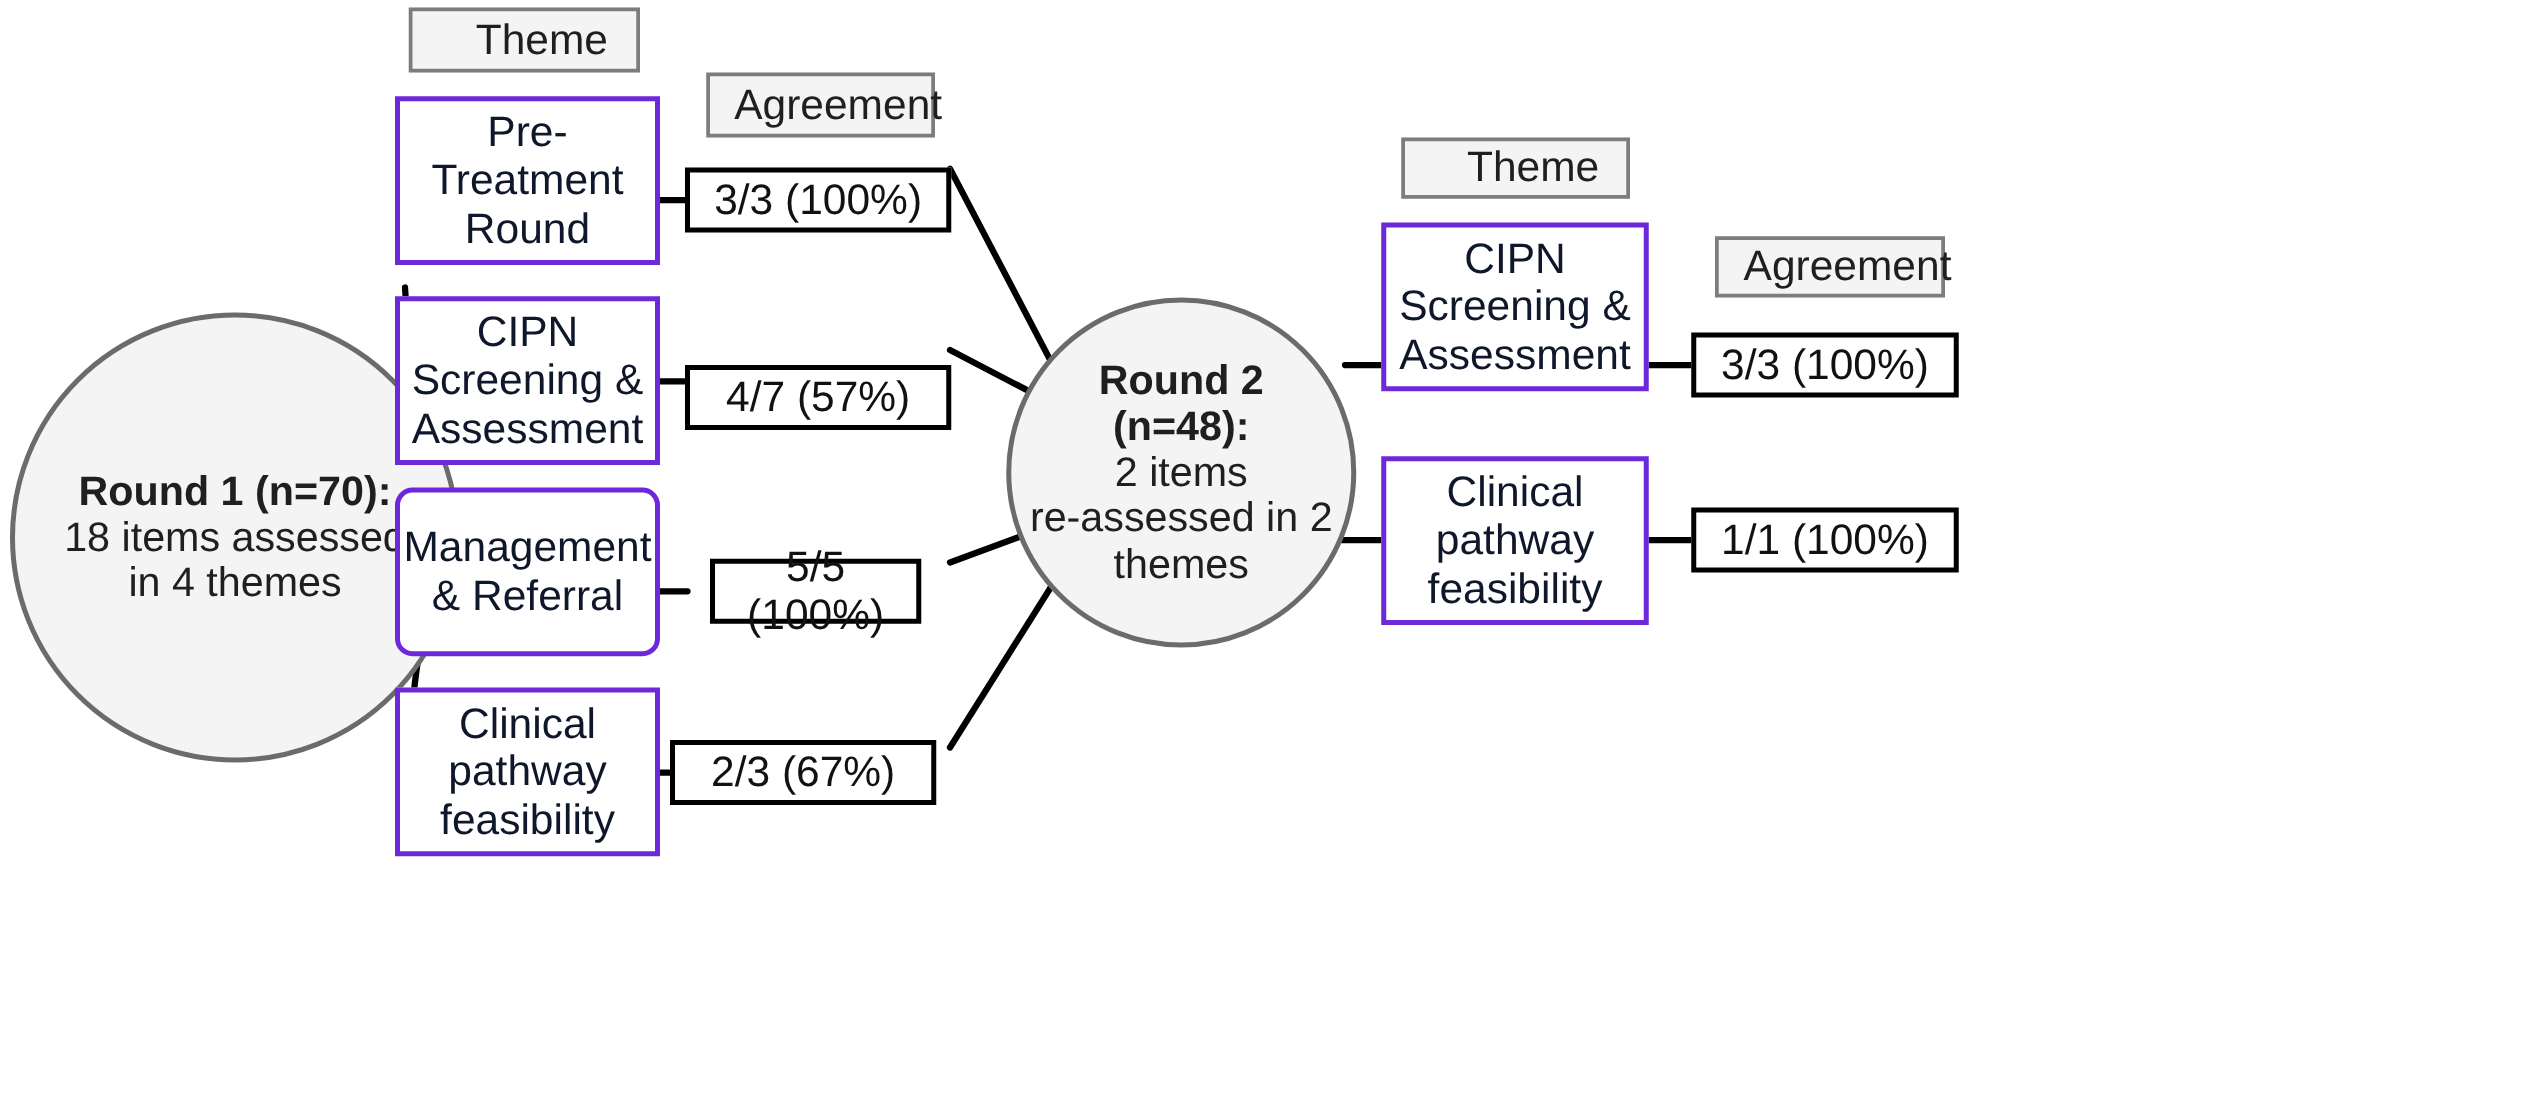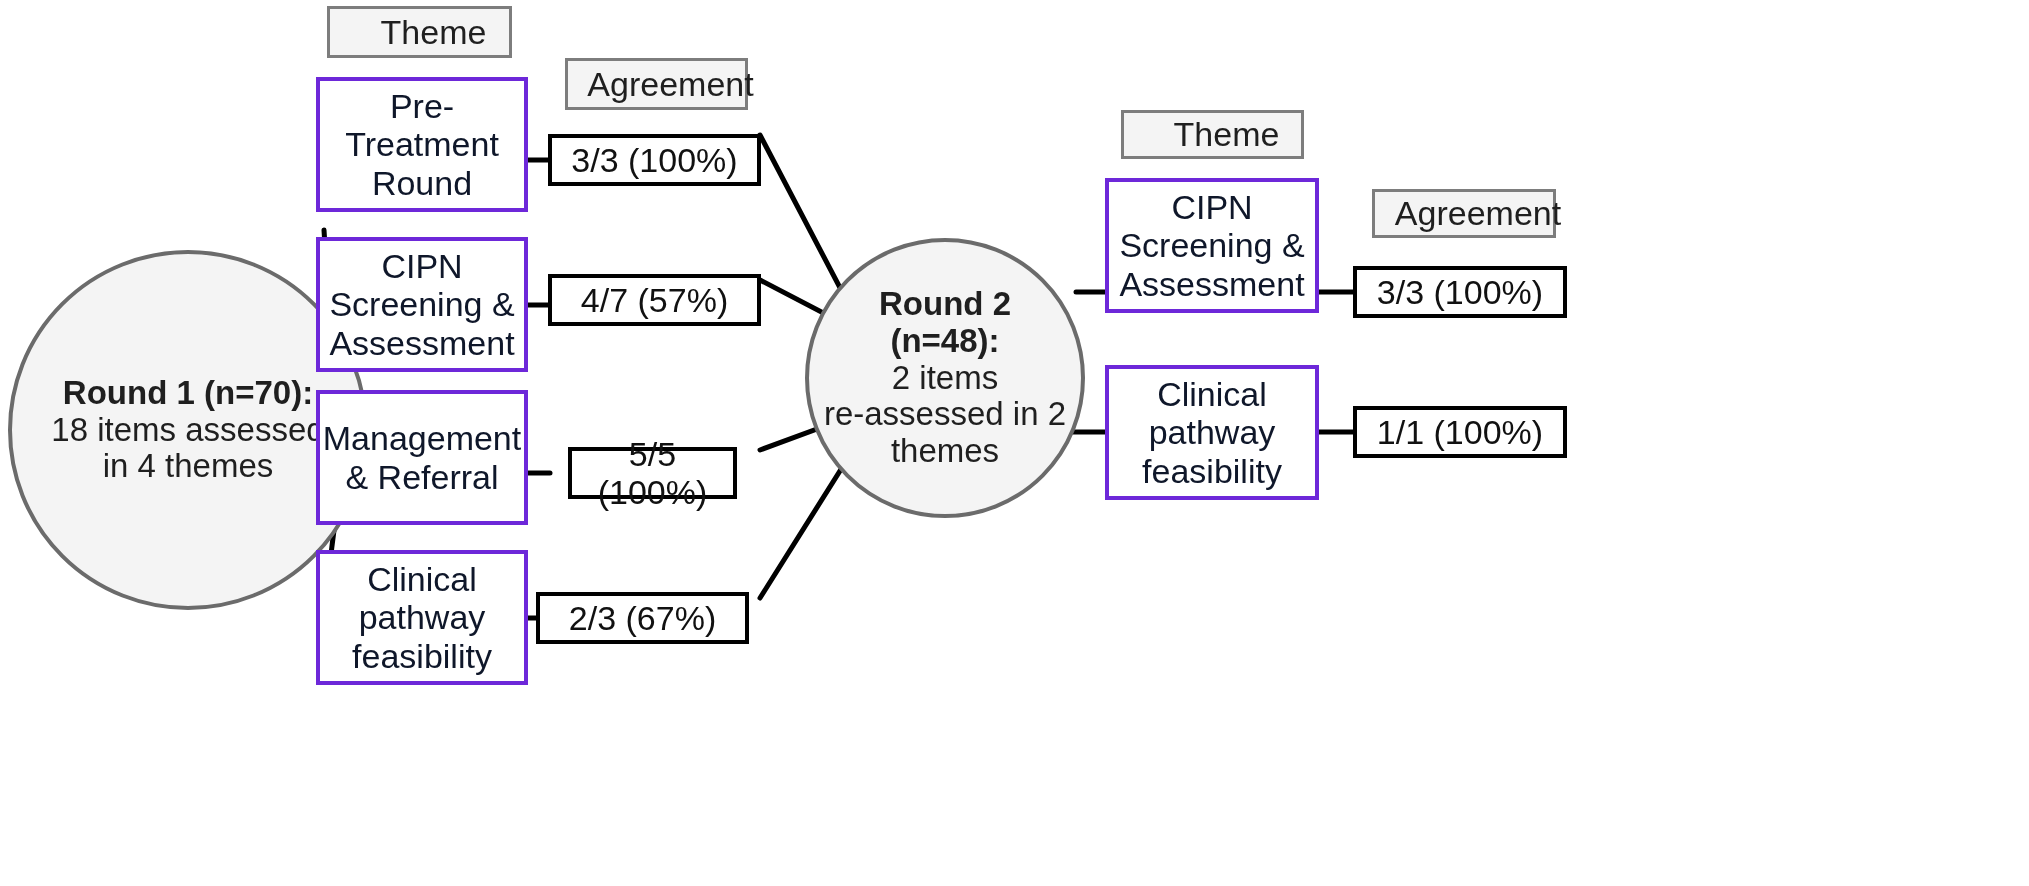--- a/index.html
+++ b/index.html
@@ -126,25 +126,25 @@
   <div class="node agreement-box" style="left:548px; top:134px; width:213px; height:52px;">
     <span>3/3 (100%)</span>
   </div>
 
   <div class="node theme-box" style="left:316px; top:237px; width:212px; height:135px; flex-direction:column;">
     <span class="nl">CIPN</span>
     <span class="nl">Screening &amp;</span>
     <span class="nl">Assessment</span>
   </div>
 
-  <div class="node agreement-box" style="left:548px; top:274px; width:213px; height:52px;">
+  <div class="node agreement-box" style="left:548px; top:292px; width:213px; height:52px;">
     <span>4/7 (57%)</span>
   </div>
 
-  <div class="node theme-box" style="left:316px; top:390px; width:212px; height:135px; flex-direction:column;">
+  <div class="node theme-box" style="left:316px; top:390px; width:212px; height:135px; flex-direction:column;border-radius:14px;">
     <span class="nl">Management</span>
     <span class="nl">&amp; Referral</span>
   </div>
 
   <div class="node agreement-box" style="left:568px; top:447px; width:169px; height:52px;">
     <span>5/5 (100%)</span>
   </div>
 
   <div class="node theme-box" style="left:316px; top:550px; width:212px; height:135px; flex-direction:column;">
     <span class="nl">Clinical</span>

